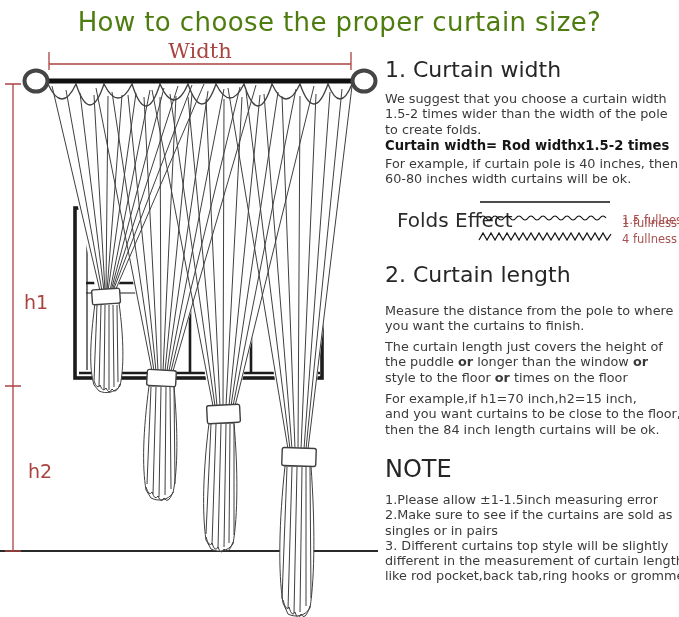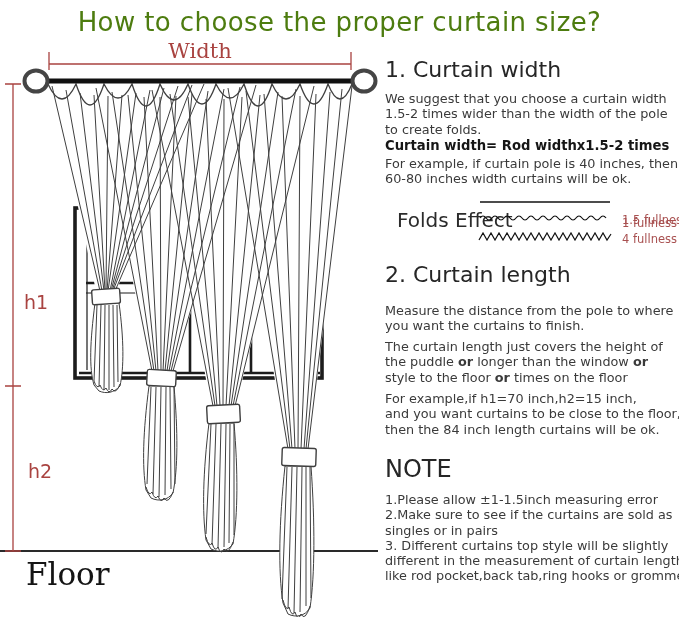--- a/index.html
+++ b/index.html
@@ -98,21 +98,20 @@
         <path d="M49,52 L49,70 M351,52 L351,70 M49,64 L351,64"></path>
         <path d="M5,84 L21,84 M13,84 L13,551 M5,386 L21,386 M5,551 L21,551"></path>
       </g>
     </g>
   </svg>
 
   <div class="abs title">How to choose the proper curtain size?</div>
   <div class="abs dim-serif lbl-width">Width</div>
   <div class="abs lbl-h lbl-h1">h1</div>
   <div class="abs lbl-h lbl-h2">h2</div>
-  <div class="abs lbl-floor">Floor</div>
 
   <div class="abs col h2head" style="top:57px;">1. Curtain width</div>
   <div class="abs col body" style="top:91px;">
       <div class="ln">We suggest that you choose a curtain width</div>
       <div class="ln">1.5-2 times wider than the width of the pole</div>
       <div class="ln">to create folds.</div>
     </div>
   <div class="abs col formula" style="top:138px;">Curtain width= Rod widthx1.5-2 times</div>
   <div class="abs col body" style="top:156px;">
       <div class="ln">For example, if curtain pole is 40 inches, then</div>

